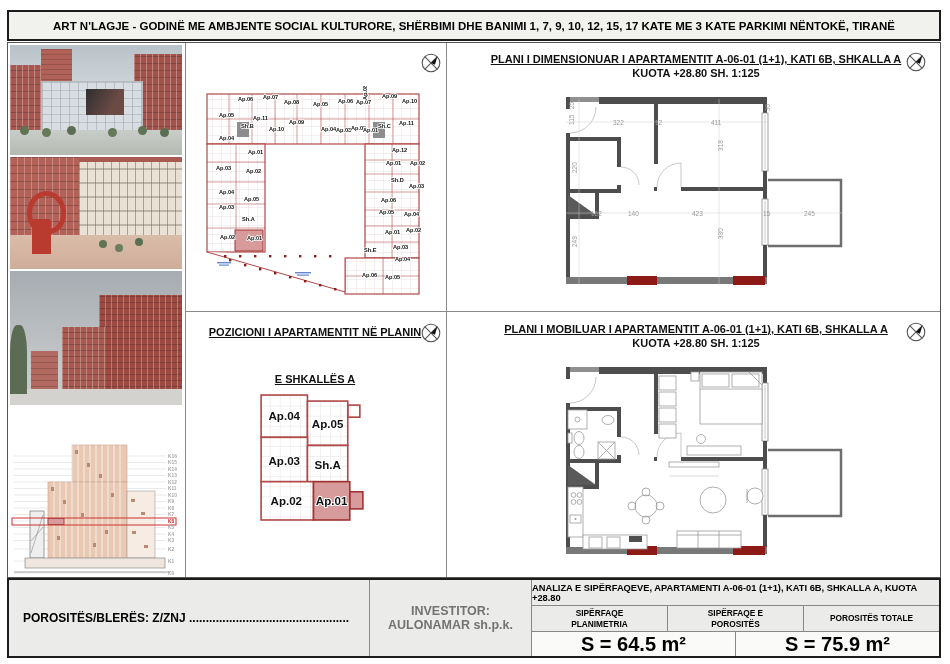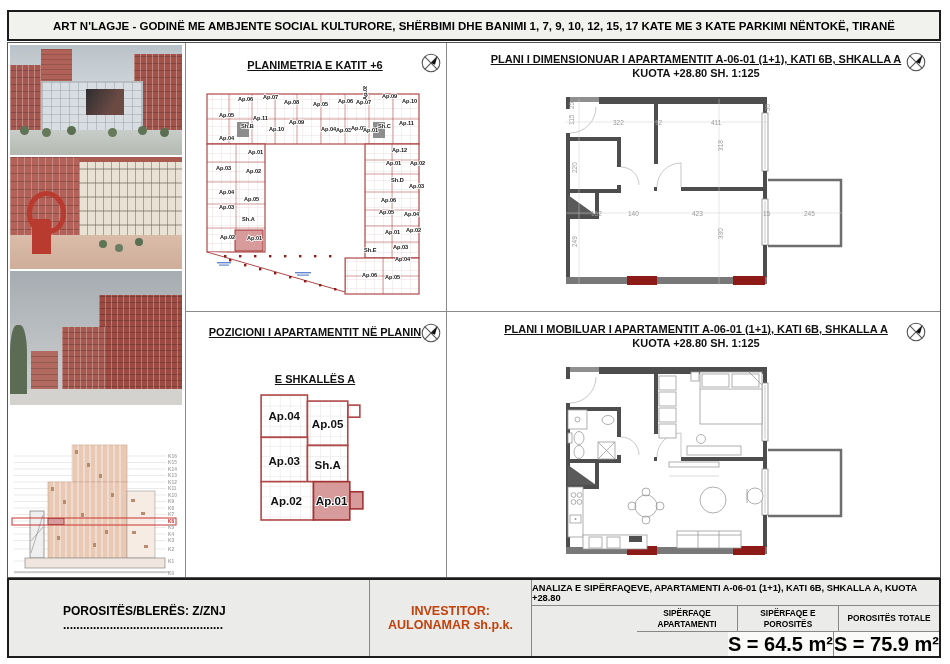--- a/index.html
+++ b/index.html
@@ -13,24 +13,24 @@
   .vdiv{width:1px;background:#8a8a8a;}
   .hdiv{height:1px;background:#8a8a8a;}
   .panel-title{font-weight:bold;font-size:11px;color:#111;text-decoration:underline;text-align:center;white-space:nowrap;}
   .facade-title{font-weight:bold;font-size:10.5px;color:#111;text-decoration:underline;text-align:center;}
   
   .render{overflow:hidden;background:#cfd4d8;}
   .render > div{position:absolute;}
   
   #footer{left:7px;top:578px;width:934px;height:80px;box-sizing:border-box;border:2px solid #1c1c1c;background:#ebebe9;display:flex;}
   #buyer-cell{width:360px;display:flex;align-items:center;padding-left:14px;box-sizing:border-box;}
-  #buyer-cell span{font-weight:bold;font-size:12px;color:#000;margin-left:40px;}
+  #buyer-cell span{font-weight:bold;font-size:12px;color:#000;}
   #investor-cell{width:162px;border-left:1px solid #888;display:flex;flex-direction:column;align-items:center;justify-content:center;box-sizing:border-box;}
-  #investor-cell span{font-weight:bold;font-size:12.5px;color:#c2410c;text-align:center;}
-  #area-table{flex:1;border-left:1px solid #888;display:flex;flex-direction:column;box-sizing:border-box;align-items:flex-end;}
+  #investor-cell span{font-weight:bold;font-size:12.5px;color:#737373;text-align:center;}
+  #area-table{flex:1;border-left:1px solid #888;display:flex;flex-direction:column;box-sizing:border-box;}
   #area-table .t-header{height:25px;border-bottom:1px solid #888;display:flex;align-items:center;justify-content:center;font-weight:bold;font-size:9.3px;background:#ebebe9;}
   #area-table .t-cols{display:flex;height:25px;border-bottom:1px solid #888;}
   #area-table .t-cols .cell{flex:1;border-right:1px solid #888;display:flex;align-items:center;justify-content:center;text-align:center;font-weight:bold;font-size:8.3px;line-height:1.25;background:#ebebe9;}
   #area-table .t-vals{display:flex;flex:1;}
   #area-table .t-vals .cell{flex:1;border-right:1px solid #888;display:flex;align-items:center;justify-content:center;font-weight:bold;font-size:20px;background:#fafaf8;}
   #area-table .cell:last-child{border-right:none;}
   #area-table .t-cols .cell span{display:block;width:100px;}
   
   .wall{fill:#4d4d4d;}
   .wallmed{fill:#8f8f8f;}
@@ -204,21 +204,20 @@
           <text x="158" y="81.8" class="flbl red">K6</text>
           <text x="158" y="88.3" class="flbl">K5</text>
           <text x="158" y="94.8" class="flbl">K4</text>
           <text x="158" y="101.3" class="flbl">K3</text>
           <text x="158" y="109.8" class="flbl">K2</text>
           <text x="158" y="121.8" class="flbl">K1</text>
           <text x="158" y="133.8" class="flbl">K0</text>
         </g>
     </svg>
 
-    <div class="abs panel-title" style="left:187px;top:16px;width:240px;">PLANIMETRIA E KATIT +6</div>
     <svg class="abs north-icon" style="left:412px;top:9px;" width="22" height="22" viewBox="0 0 20 20">
       <circle cx="10" cy="10" r="8"></circle>
       <line x1="4.3" y1="4.3" x2="15.7" y2="15.7"></line>
         <line x1="15.7" y1="4.3" x2="4.3" y2="15.7"></line>
       <path d="M10,10 L15.7,4.3 L13.6,11.5 Z" fill="#111" stroke="none"></path>
     </svg>
     <svg class="abs" style="left:191px;top:43px;" width="232" height="217" viewBox="0 0 232 217">
       <rect class="wing" x="8" y="8" width="212" height="50"></rect>
       <rect class="wing" x="8" y="58" width="58" height="108"></rect>
       <rect class="wing" x="166" y="58" width="54" height="114"></rect>
@@ -427,21 +426,21 @@
       <span>POROSITËS/BLERËS: Z/ZNJ ................................................</span>
     </div>
     <div id="investor-cell">
       <span>INVESTITOR:</span>
       <span>AULONAMAR sh.p.k.</span>
     </div>
     <div id="area-table">
       <div class="t-header">ANALIZA E SIPËRFAQEVE, APARTAMENTI A-06-01 (1+1), KATI 6B, SHKALLA A, KUOTA +28.80</div>
       <div class="t-cols">
         <div class="cell">
-            <span>SIPËRFAQE APARTAMENTI</span>
+            <span>SIPËRFAQE PLANIMETRIA</span>
           </div>
         <div class="cell">
             <span>SIPËRFAQE E POROSITËS</span>
           </div>
         <div class="cell">
             <span>POROSITËS TOTALE</span>
           </div>
       </div>
       <div class="t-vals">
         <div class="cell">S = 64.5 m²</div>

